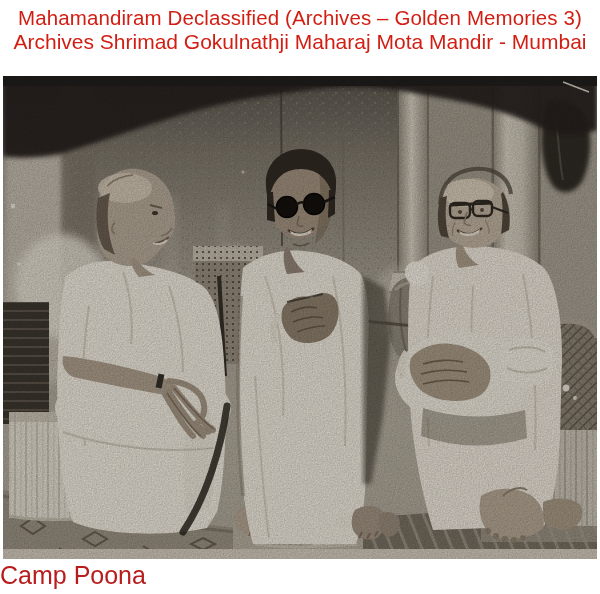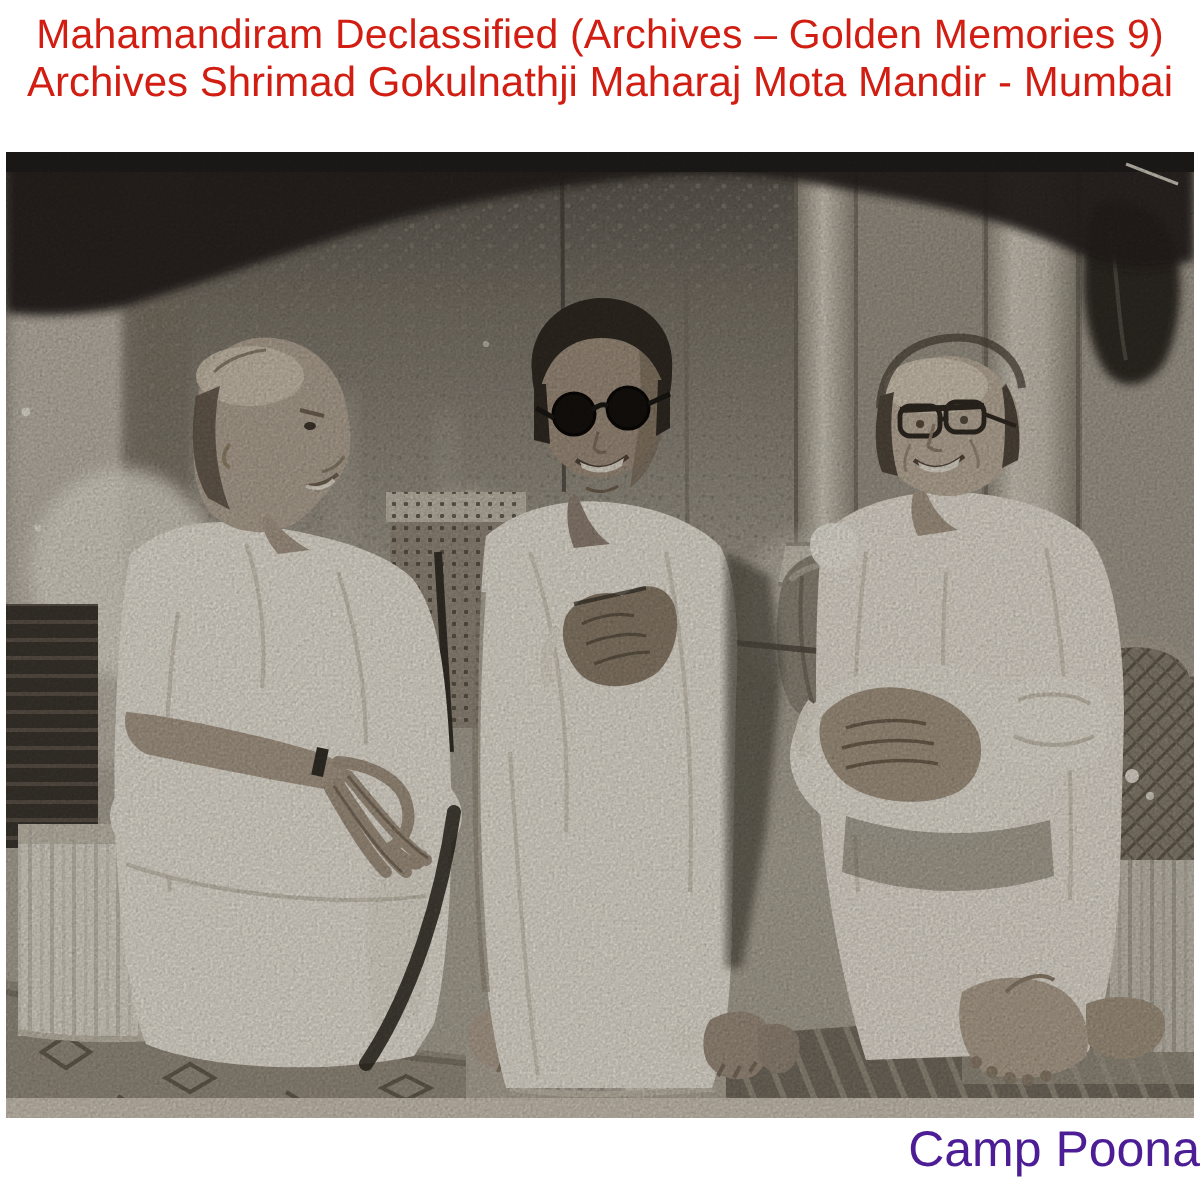--- a/index.html
+++ b/index.html
@@ -5,30 +5,30 @@
   html,body{margin:0;padding:0;background:#ffffff;}
   body{width:600px;height:594px;position:relative;overflow:hidden;
        font-family:"Liberation Sans", sans-serif;}
   .hdr{position:absolute;top:0;left:0;width:600px;text-align:center;color:#d21e12;}
   .hl1{font-size:20.5px;line-height:24px;margin-top:6px;letter-spacing:0.1px;}
   .hl2{font-size:17.5px;line-height:20px;}
   .hl3{font-size:21px;line-height:24px;}
   .photo{position:absolute;left:3px;top:76px;width:594px;height:483px;margin:0;padding:0;
          background:#b0aa9f;}
   .photo svg{display:block;}
-  .caption{position:absolute;top:560px;left:0;width:600px;text-align:right;
-           font-size:25px;line-height:30px;color:#4c1d95;}
+  .caption{position:absolute;top:560px;left:0;width:600px;text-align:left;
+           font-size:25px;line-height:30px;color:#b91c1c;}
 </style>
 </head>
 <body>
 
 <div>
 
   <header class="hdr">
-    <div class="hl1">Mahamandiram Declassified (Archives – Golden Memories 9)</div>
+    <div class="hl1">Mahamandiram Declassified (Archives – Golden Memories 3)</div>
     <div class="hl3">Archives Shrimad Gokulnathji Maharaj Mota Mandir - Mumbai</div>
   </header>
 
   <figure class="photo" role="img" aria-label="Three men dressed in white robes sit side by side on a cane sofa with white pleated covers. The man on the left is bald and smiles in right profile with a bare forearm resting over his crossed knee; the man in the centre has dark hair and wears round dark sunglasses, gesturing with both hands; the man on the right is balding, wears spectacles and smiles with hands clasped over his knee, bare feet on a patterned carpet. Behind them are a mottled curtain, plaster columns, a grey cloth on the sofa back and a dark cloth hanging on the wall.">
     <svg width="594" height="483" viewBox="0 0 594 483" xmlns="http://www.w3.org/2000/svg">
       <defs>
         <linearGradient id="bgGrad" x1="0" y1="0" x2="0" y2="1">
           <stop offset="0" stop-color="#56524c"></stop>
           <stop offset="0.16" stop-color="#7c766c"></stop>
           <stop offset="0.42" stop-color="#a39d92"></stop>

